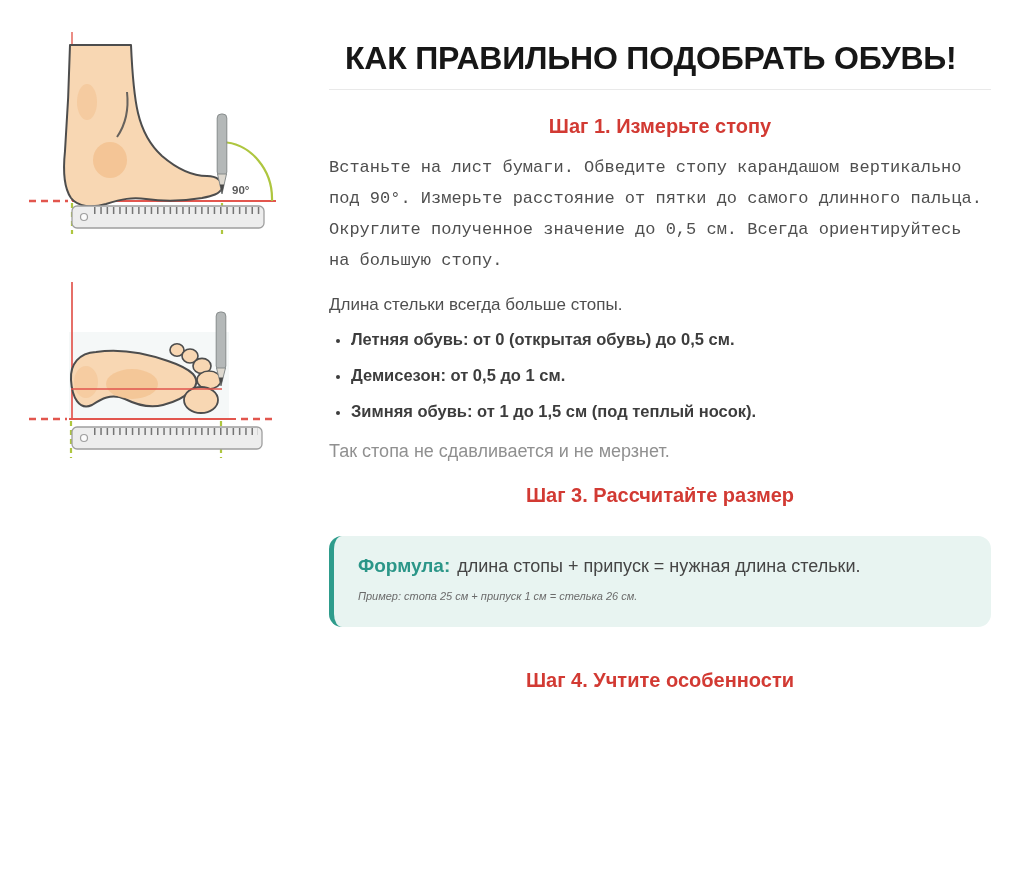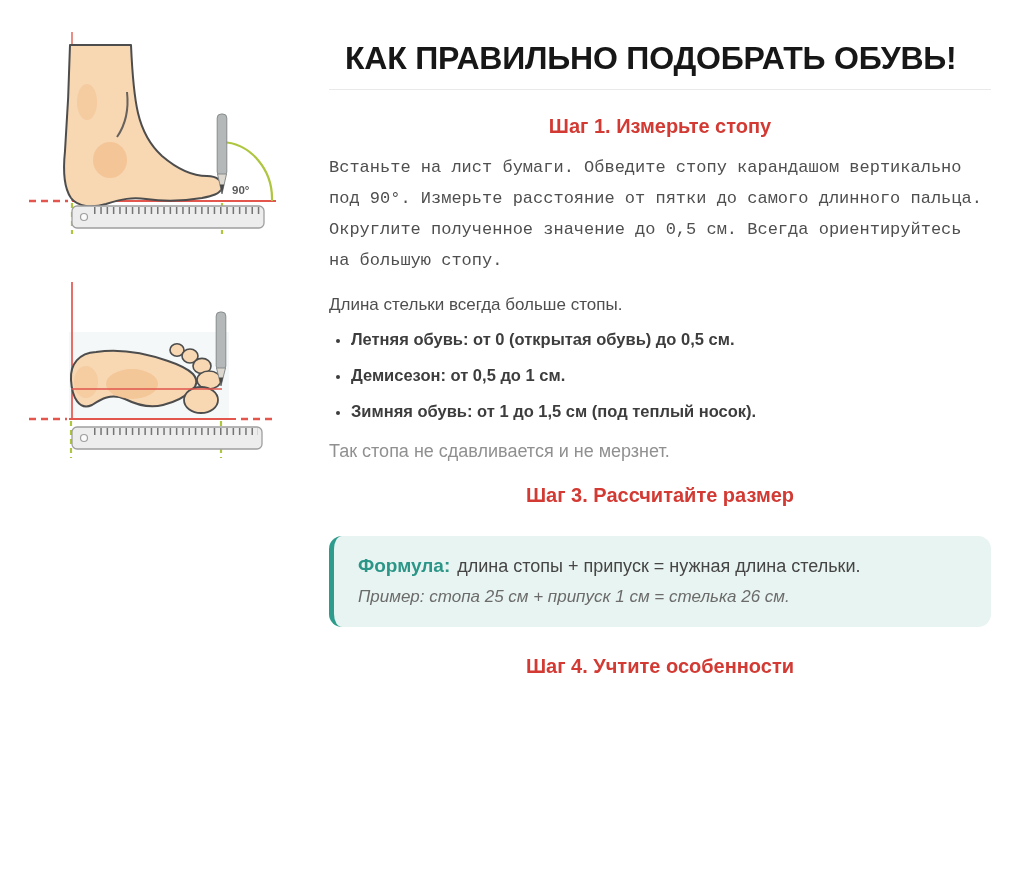--- a/index.html
+++ b/index.html
@@ -17,23 +17,23 @@
   .step-heading{margin:23px 0 0;font-size:20px;line-height:26px;font-weight:bold;color:#d23a33;text-align:center;}
   .para{margin:13px 0 0;font-size:17px;line-height:31px;color:#4f4f4f;font-family:Liberation Mono, monospace;}
   .lead{margin:15px 0 0;font-size:17px;line-height:28px;color:#4f4f4f;}
   .bullets{margin:2px 0 0;padding:0 0 0 22px;list-style:disc;}
   .bullets li{font-size:16.5px;line-height:36px;font-weight:bold;color:#3d3d3d;}
   .bullets li::marker{color:#3d3d3d;font-size:14px;}
   .note{margin:14px 0 0;font-size:18px;line-height:16px;color:#909090;}
   .formula-box{margin:28px 0 0;background:#e8f4f1;border-left:5px solid #2e9c8c;border-radius:13px;padding:15px 24px 16px;}
   .formula-line{font-size:18px;line-height:29px;color:#454545;}
   .formula-label{color:#2b9688;font-weight:bold;font-size:19px;margin-right:7px;}
-  .formula-example{margin-top:1px;font-size:17px;line-height:29px;font-style:italic;color:#6b6b6b;}
+  .formula-example{margin-top:1px;font-size:11px;line-height:29px;font-style:italic;color:#6b6b6b;}
   .after-para{margin:23px 0 0;font-size:17px;line-height:28px;color:#4f4f4f;}
-  .step-heading.step4{margin-top:26px;}
+  .step-heading.step4{margin-top:40px;}
   .bullets.step4{margin-top:12px;}
 </style>
 </head>
 <body>
 
 <div class="canvas">
 
   <div class="figures">
 
     <svg class="fig fig1" width="292" height="232" viewBox="0 0 292 232">

